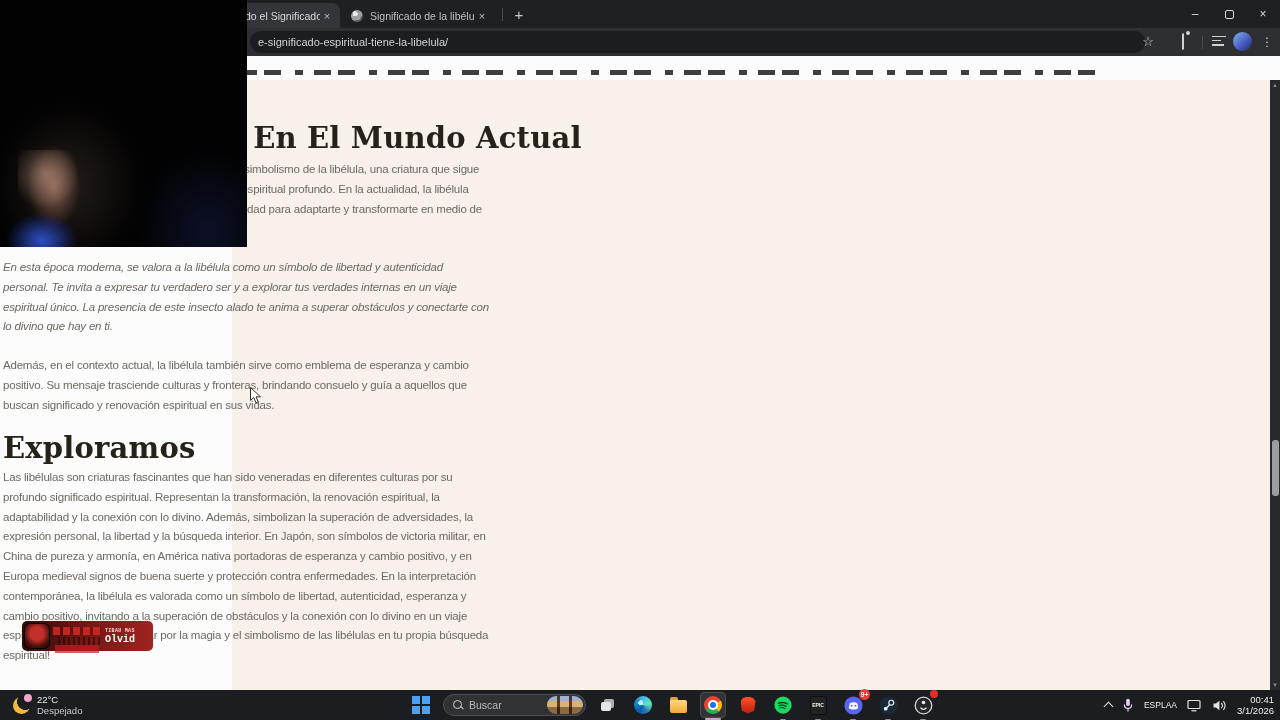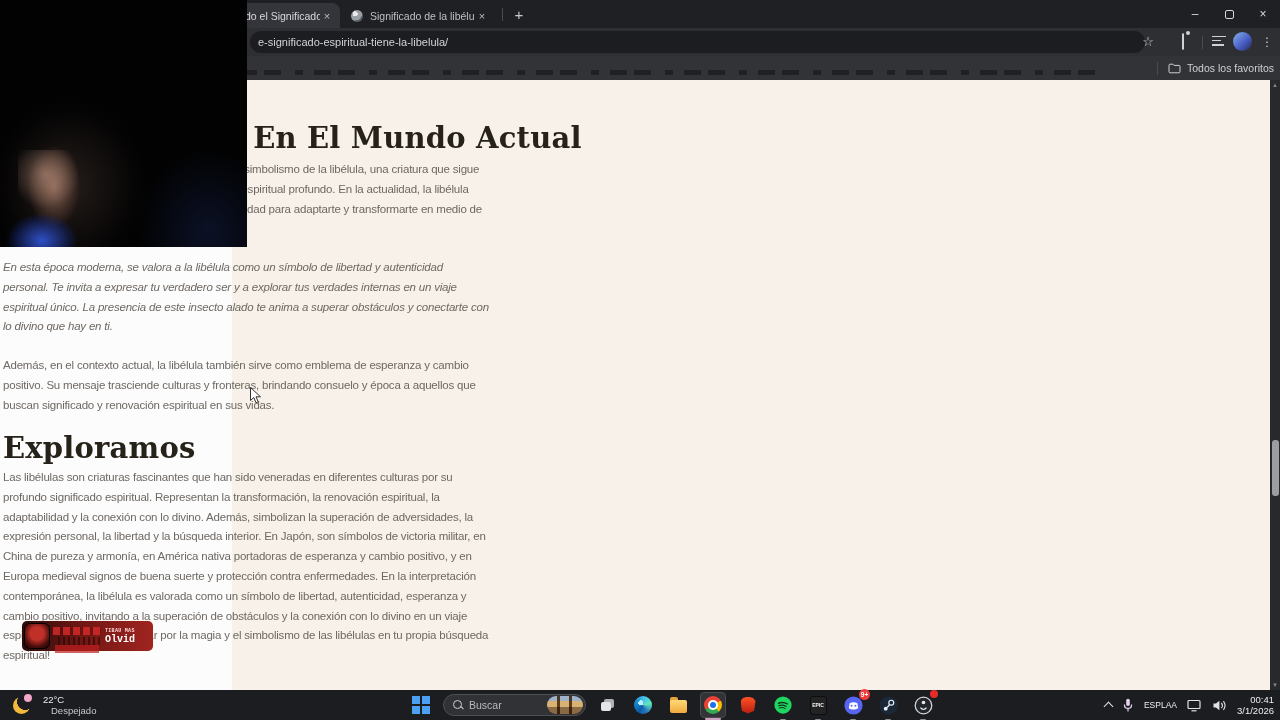--- a/index.html
+++ b/index.html
@@ -85,29 +85,29 @@
                repeating-linear-gradient(90deg, transparent 0 3px, rgba(30,0,0,.5) 3px 5px);
     background-size:100% 8px, 100% 8px; background-position:0 0, 2px 10px; background-repeat:no-repeat, no-repeat;
     box-shadow:0 10px 0 -2px rgba(190,30,30,.7); }
   .music-meta { display:flex; flex-direction:column; align-items:flex-start; overflow:hidden;font-family:Liberation Mono, monospace; }
   .music-artist { font-size:5px; font-weight:700; color:#ffd9d9; letter-spacing:.3px; white-space:nowrap; }
   .music-title { font-size:10px; font-weight:700; color:#fff; white-space:nowrap; }
   
   .cursor { position:absolute; left:249px; top:386px; }
   
   .taskbar { position:absolute; left:0; top:690px; width:1280px; height:30px; background:#1c1d21; }
-  .weather { position:absolute; left:12px; top:0; height:30px; display:flex; align-items:center; gap:12px; }
+  .weather { position:absolute; left:12px; top:0; height:30px; display:flex; align-items:center; gap:6px; }
   .moon { position:relative; width:19px; height:19px; }
   .moon::before { content:""; position:absolute; inset:1px; border-radius:50%;
     background:radial-gradient(circle at 72% 28%, transparent 0 46%, #f2b93b 48%); }
   .moon-badge { position:absolute; right:-1px; top:-2px; width:8px; height:8px; border-radius:50%;
     background:radial-gradient(circle at 40% 40%, #f3a8c8 0 55%, #d96a9e 100%); }
   .weather-text { display:flex; flex-direction:column; justify-content:center; }
   .weather-temp { font-size:9.5px; color:#ececec; line-height:11px; }
-  .weather-cond { font-size:9.5px; color:#c9c9c9; line-height:11px;margin-left:8px; }
+  .weather-cond { font-size:9.5px; color:#c9c9c9; line-height:11px; }
   .tb-center { position:absolute; left:408px; top:0; height:30px; display:flex; align-items:center; gap:9px; }
   .tb-item { position:relative; width:26px; height:26px; display:flex; align-items:center; justify-content:center; border-radius:4px; }
   .start-grid { display:grid; grid-template-columns:8px 8px; grid-template-rows:8px 8px; gap:1.5px; }
   .start-grid i { background:#4ba0f4; }
   .searchbox { width:143px; height:22px; border-radius:11px; background:#313236; border:1px solid #4e4f53;
     display:flex; align-items:center; padding:0 2px 0 9px; gap:6px; }
   .mag { position:relative; width:10px; height:10px; flex:none; }
   .mag::before { content:""; position:absolute; left:0; top:0; width:7px; height:7px; border:1.4px solid #cfd0d3; border-radius:50%; }
   .mag::after { content:""; position:absolute; left:7px; top:7px; width:3.5px; height:1.4px; background:#cfd0d3; transform:rotate(45deg); }
   .search-label { font-size:10.5px; color:#b9babd; flex:1; }
@@ -178,38 +178,29 @@
     <div class="tb-sep"></div>
     <div class="tb-ic ic-media">
         <i></i>
         <i></i>
         <i></i>
       </div>
     <div class="avatar"></div>
     <div class="tb-ic ic-menu">⋮</div>
   </div>
 
-  <div class="bookmarksbar">
-    <div class="fav-group">
-      <span class="fav-sep"></span>
-      <svg width="13" height="11" viewBox="0 0 13 11">
-          <path d="M1 2.2c0-.6.4-1 1-1h3l1 1.2h5c.6 0 1 .4 1 1v5.4c0 .6-.4 1-1 1H2c-.6 0-1-.4-1-1z" fill="none" stroke="#cfd0d3" stroke-width="1"></path>
-        </svg>
-      <span class="fav-label">Todos los favoritos</span>
-    </div>
-  </div>
 
   <div class="page">
     <div class="content-bg"></div>
     <div class="article">
       <p class="p-frag">toexploración y la conexión con lo sagrado.</p>
       <h2 class="h-interp">Interpretación En El Mundo Actual</h2>
       <p class="p-i1">Exploramos la interpretación contemporánea del simbolismo de la libélula, una criatura que sigue fascinando a muchas culturas por su significado espiritual profundo. En la actualidad, la libélula representa un recordatorio constante de tu capacidad para adaptarte y transformarte en medio de desafíos.</p>
       <p class="p-i2">En esta época moderna, se valora a la libélula como un símbolo de libertad y autenticidad personal. Te invita a expresar tu verdadero ser y a explorar tus verdades internas en un viaje espiritual único. La presencia de este insecto alado te anima a superar obstáculos y conectarte con lo divino que hay en ti.</p>
-      <p class="p-i3">Además, en el contexto actual, la libélula también sirve como emblema de esperanza y cambio positivo. Su mensaje trasciende culturas y fronteras, brindando consuelo y época a aquellos que buscan significado y renovación espiritual en sus vidas.</p>
+      <p class="p-i3">Además, en el contexto actual, la libélula también sirve como emblema de esperanza y cambio positivo. Su mensaje trasciende culturas y fronteras, brindando consuelo y guía a aquellos que buscan significado y renovación espiritual en sus vidas.</p>
       <h2 class="h-concl">Exploramos</h2>
       <p class="p-c">Las libélulas son criaturas fascinantes que han sido veneradas en diferentes culturas por su profundo significado espiritual. Representan la transformación, la renovación espiritual, la adaptabilidad y la conexión con lo divino. Además, simbolizan la superación de adversidades, la expresión personal, la libertad y la búsqueda interior. En Japón, son símbolos de victoria militar, en China de pureza y armonía, en América nativa portadoras de esperanza y cambio positivo, y en Europa medieval signos de buena suerte y protección contra enfermedades. En la interpretación contemporánea, la libélula es valorada como un símbolo de libertad, autenticidad, esperanza y cambio positivo, invitando a la superación de obstáculos y la conexión con lo divino en un viaje espiritual único. ¡Déjate inspirar por la magia y el simbolismo de las libélulas en tu propia búsqueda espiritual!</p>
     </div>
   </div>
 
   <div class="clipped-line"></div>
 
   <div class="scrollbar">
     <div class="sb-arrow sb-up">▲</div>
     <div class="sb-thumb"></div>

